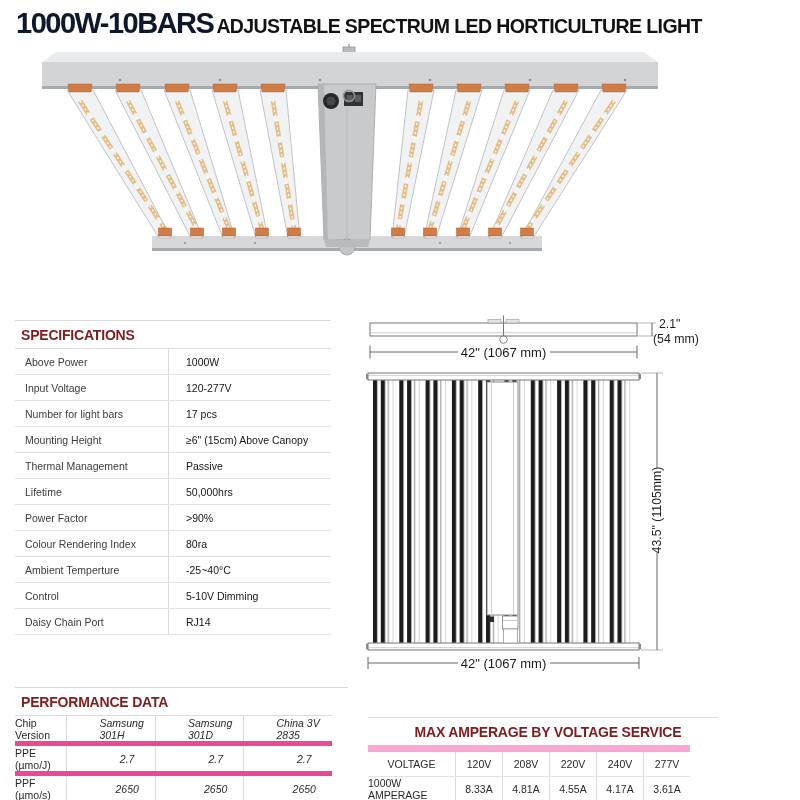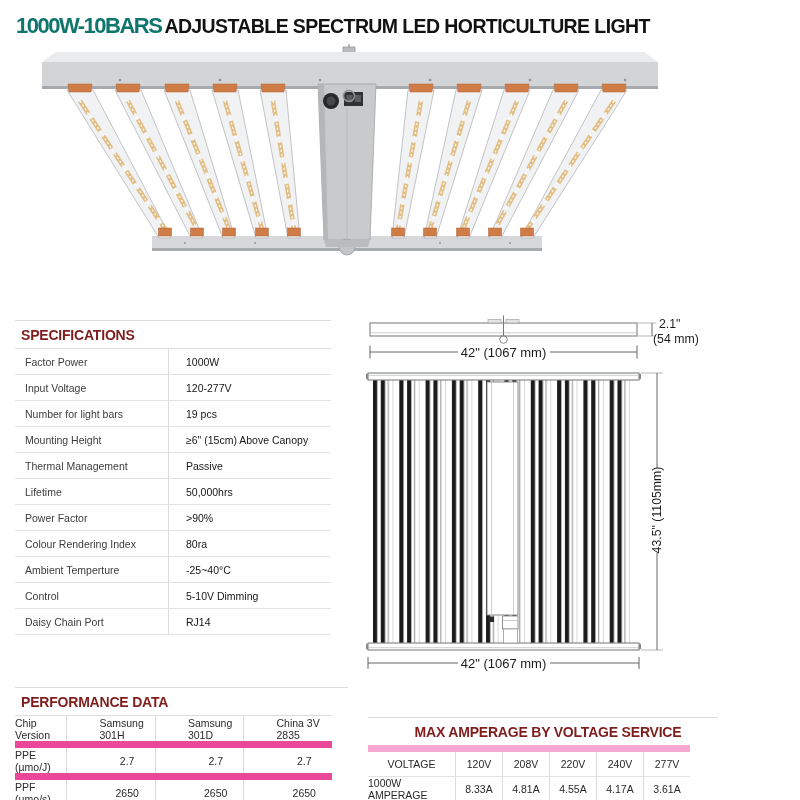--- a/index.html
+++ b/index.html
@@ -2,21 +2,21 @@
 <html><head>
 <meta charset="utf-8">
 <style>
   html,body{margin:0;padding:0;background:#fff;}
   .page{
     position:relative;width:800px;height:800px;background:#fff;overflow:hidden;
     font-family:"Liberation Sans",sans-serif;color:#1f1f1f;
   }
   
   .title{position:absolute;left:16px;top:4px;margin:0;white-space:nowrap;line-height:36px;}
-  .title .model{color:#0f766e;font-size:22px;font-weight:bold;letter-spacing:-1.5px;}
+  .title .model{color:#0f172a;font-size:29px;font-weight:bold;letter-spacing:-1.5px;}
   .title .desc{color:#121212;font-size:19.5px;font-weight:bold;letter-spacing:-0.6px;margin-left:3px;}
   
   .hero{position:absolute;left:0;top:44px;}
   .bar-body{fill:#f1f2f3;stroke:#b2b5b7;stroke-width:.8;}
   .bar-led{stroke:#e3bf88;stroke-width:4.5;stroke-dasharray:15 6;fill:none;}
   .bar-led2{stroke:#fff;stroke-width:1.2;stroke-dasharray:2 2.5;fill:none;}
   .bar-conn{fill:#d07c46;stroke:#b06134;stroke-width:.5;}
   
   .section-heading{
     color:#7f1d1d;font-size:14px;font-weight:bold;letter-spacing:-0.2px;
@@ -25,25 +25,25 @@
   
   .specs{position:absolute;left:15px;top:320px;width:316px;border-top:1px solid #dcdcdc;}
   .spec-table{border-top:1px solid #dcdcdc;}
   .spec-row{display:flex;align-items:center;height:25px;border-bottom:1px solid #e3e3e3;}
   .spec-label{width:143px;align-self:stretch;display:flex;align-items:center;
     border-right:1px solid #dcdcdc;padding-left:10px;font-size:10.5px;color:#3c3c3c;}
   .spec-value{padding-left:17px;font-size:10.5px;color:#161616;}
   
   .perf{position:absolute;left:15px;top:687px;width:333px;border-top:1px solid #dcdcdc;}
   .perf-table{border-top:1px solid #dcdcdc;width:317px;}
-  .perf-row{display:flex;height:25px;border-bottom:7px solid #ec4899;gap:32px;}
+  .perf-row{display:flex;height:25px;border-bottom:5px solid #ec4899;gap:32px;}
   .perf-cell{display:flex;align-items:center;justify-content:center;
     font-size:10.5px;color:#2a2a2a;border-right:1px solid #dcdcdc;}
   .perf-cell:last-child{border-right:none;}
-  .perf-c0{width:74px;} .perf-c{width:80px;}
+  .perf-c0{width:74px;} .perf-c{width:80px;font-style:italic;}
   
   .amp{position:absolute;left:368px;top:717px;width:350px;border-top:1px solid #dcdcdc;}
   .amp .section-heading{padding-left:10px;text-align:center;}
   .amp-table{border-top:7px solid #f9a8d4;width:322px;}
   .amp-row{display:flex;height:24px;border-bottom:1px solid #e3e3e3;}
   .amp-cell{display:flex;align-items:center;justify-content:center;
     font-size:10.5px;color:#2a2a2a;border-right:1px solid #dcdcdc;}
   .amp-cell:last-child{border-right:none;}
   .amp-c0{width:87px;} .amp-c{width:46px;}
   
@@ -155,30 +155,30 @@
       <circle cx="347" cy="203" r="8" fill="#c2c4c6" stroke="#9a9da0" stroke-width="0.8"></circle>
       <polygon points="324,196 370,196 368,203 326,203" fill="#b9bcbe"></polygon>
     </g>
     <circle cx="349" cy="52" r="5.5" fill="none" stroke="#8d9092" stroke-width="1.6"></circle>
   </svg>
 
   <div class="specs">
     <div class="section-heading">SPECIFICATIONS</div>
     <div class="spec-table">
       <div class="spec-row">
-          <div class="spec-label">Factor Power</div>
+          <div class="spec-label">Above Power</div>
           <div class="spec-value">1000W</div>
         </div>
       <div class="spec-row">
           <div class="spec-label">Input Voltage</div>
           <div class="spec-value">120-277V</div>
         </div>
       <div class="spec-row">
           <div class="spec-label">Number for light bars</div>
-          <div class="spec-value">19 pcs</div>
+          <div class="spec-value">17 pcs</div>
         </div>
       <div class="spec-row">
           <div class="spec-label">Mounting Height</div>
           <div class="spec-value">≥6" (15cm) Above Canopy</div>
         </div>
       <div class="spec-row">
           <div class="spec-label">Thermal Management</div>
           <div class="spec-value">Passive</div>
         </div>
       <div class="spec-row">

